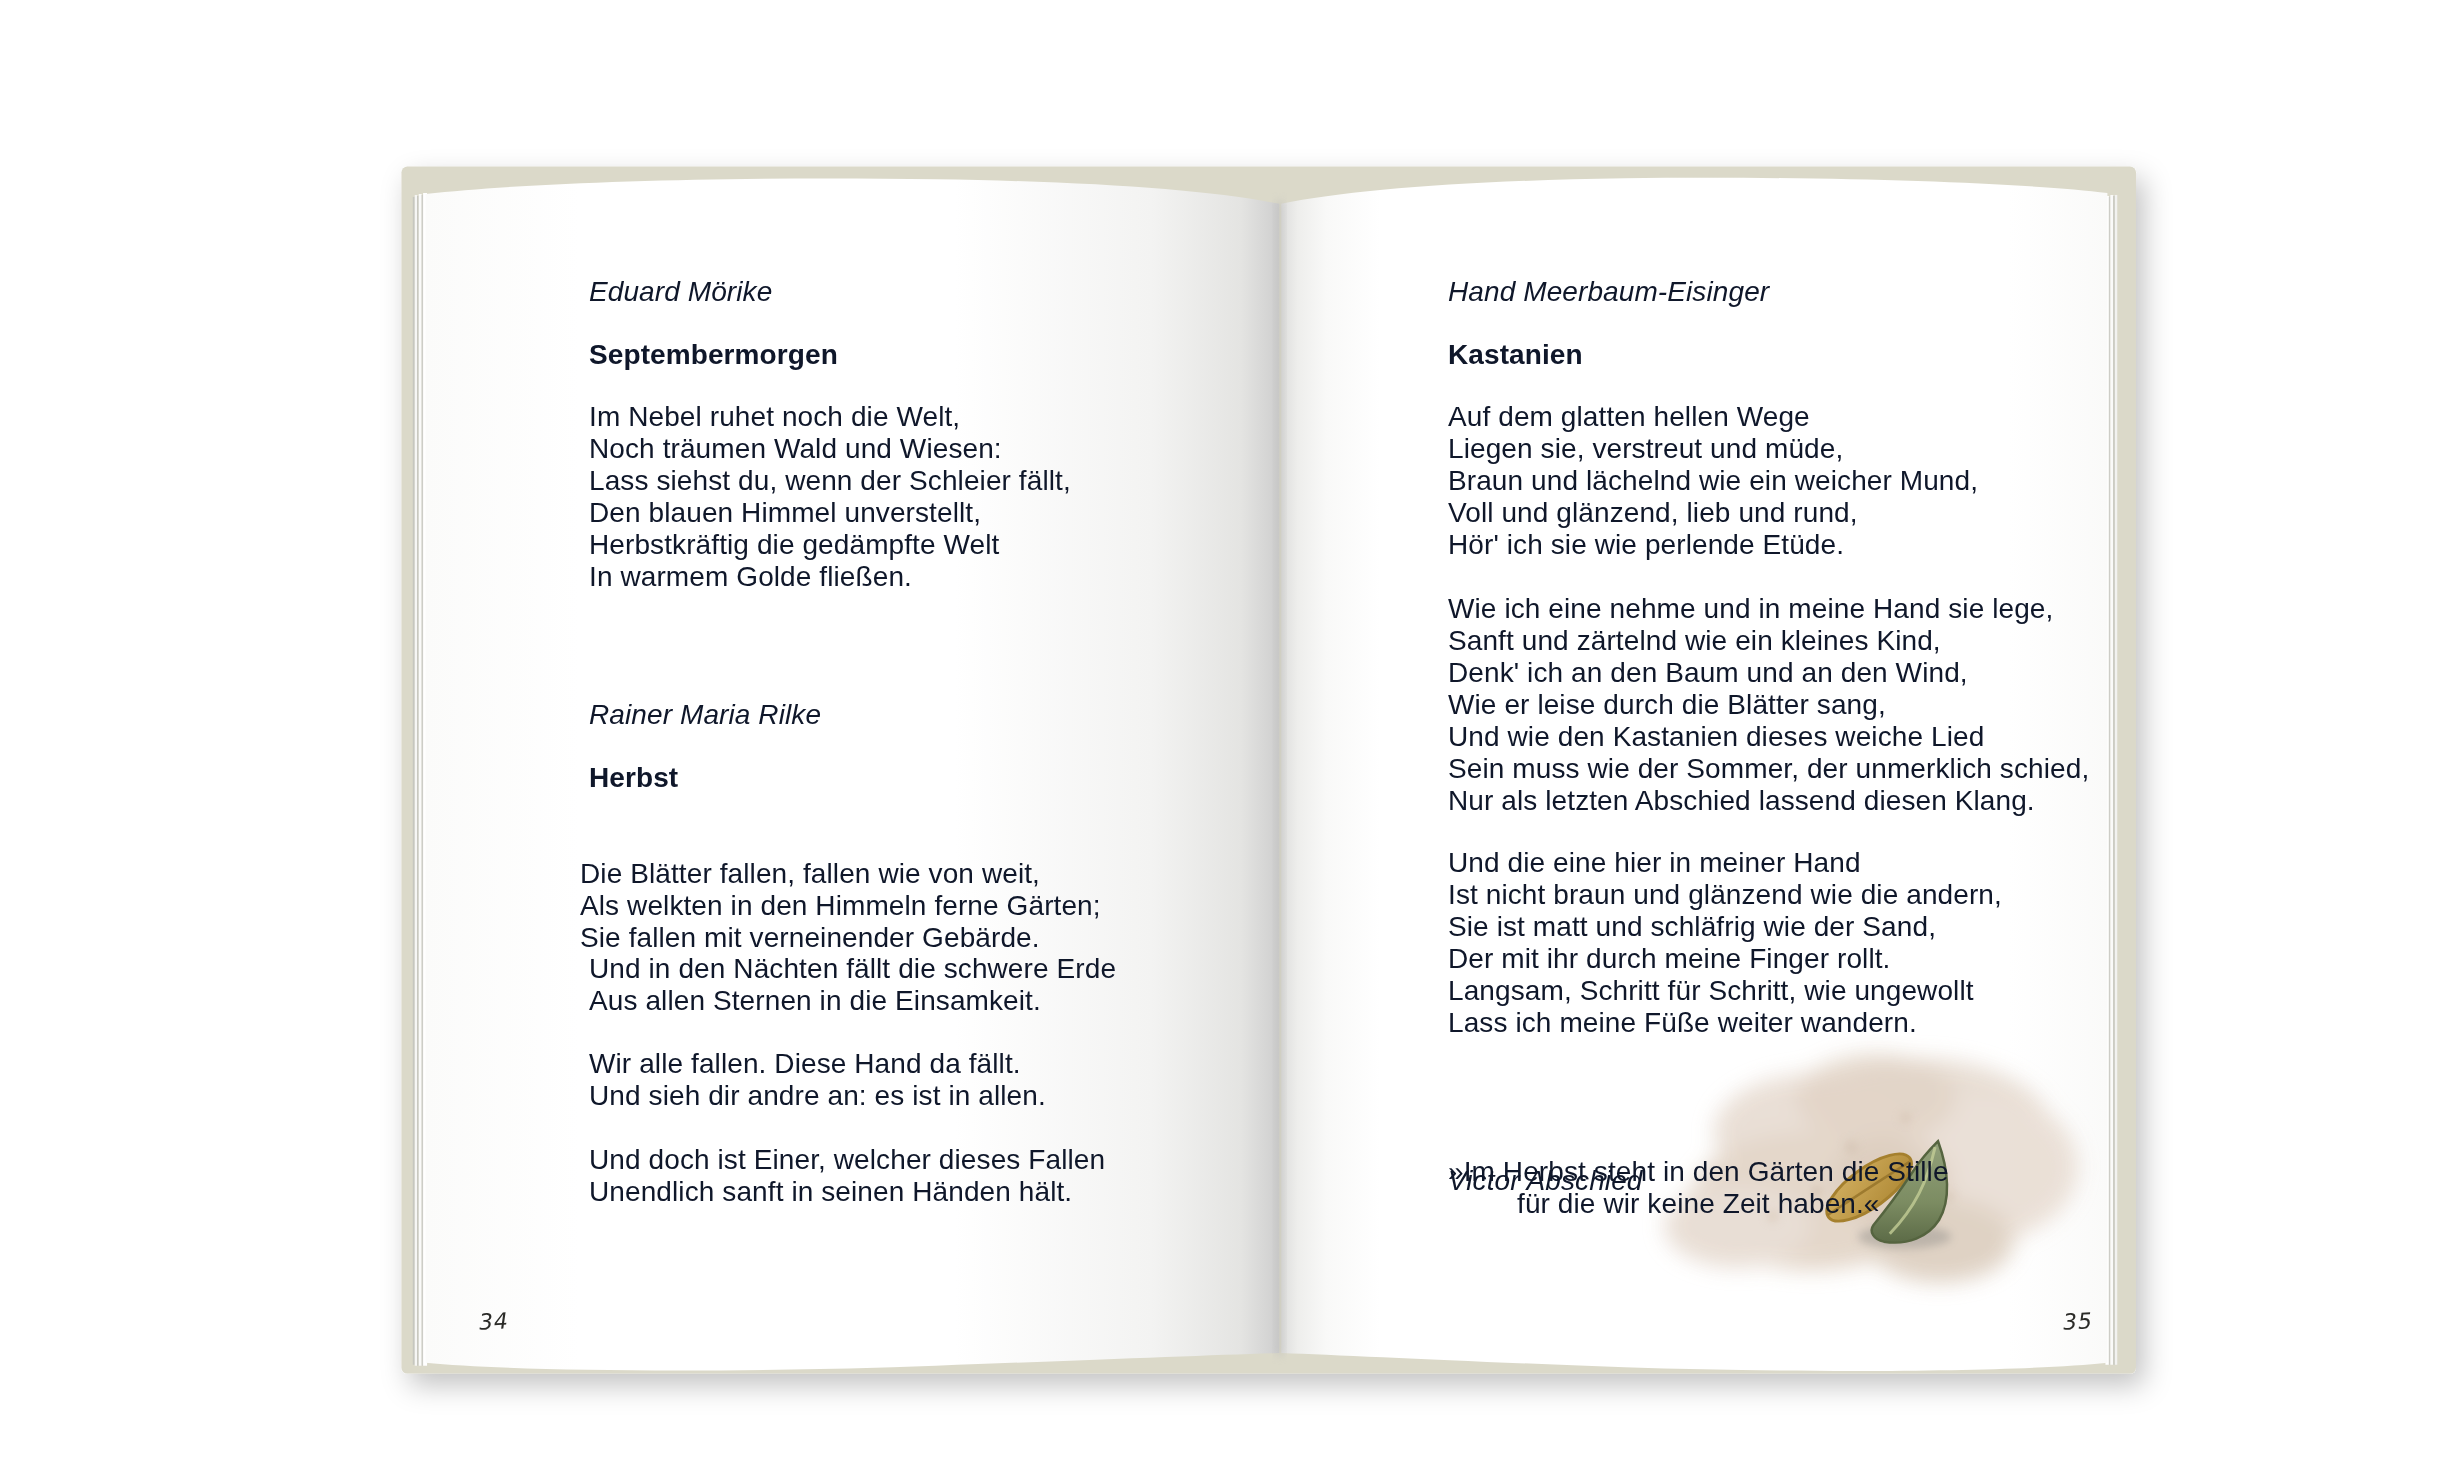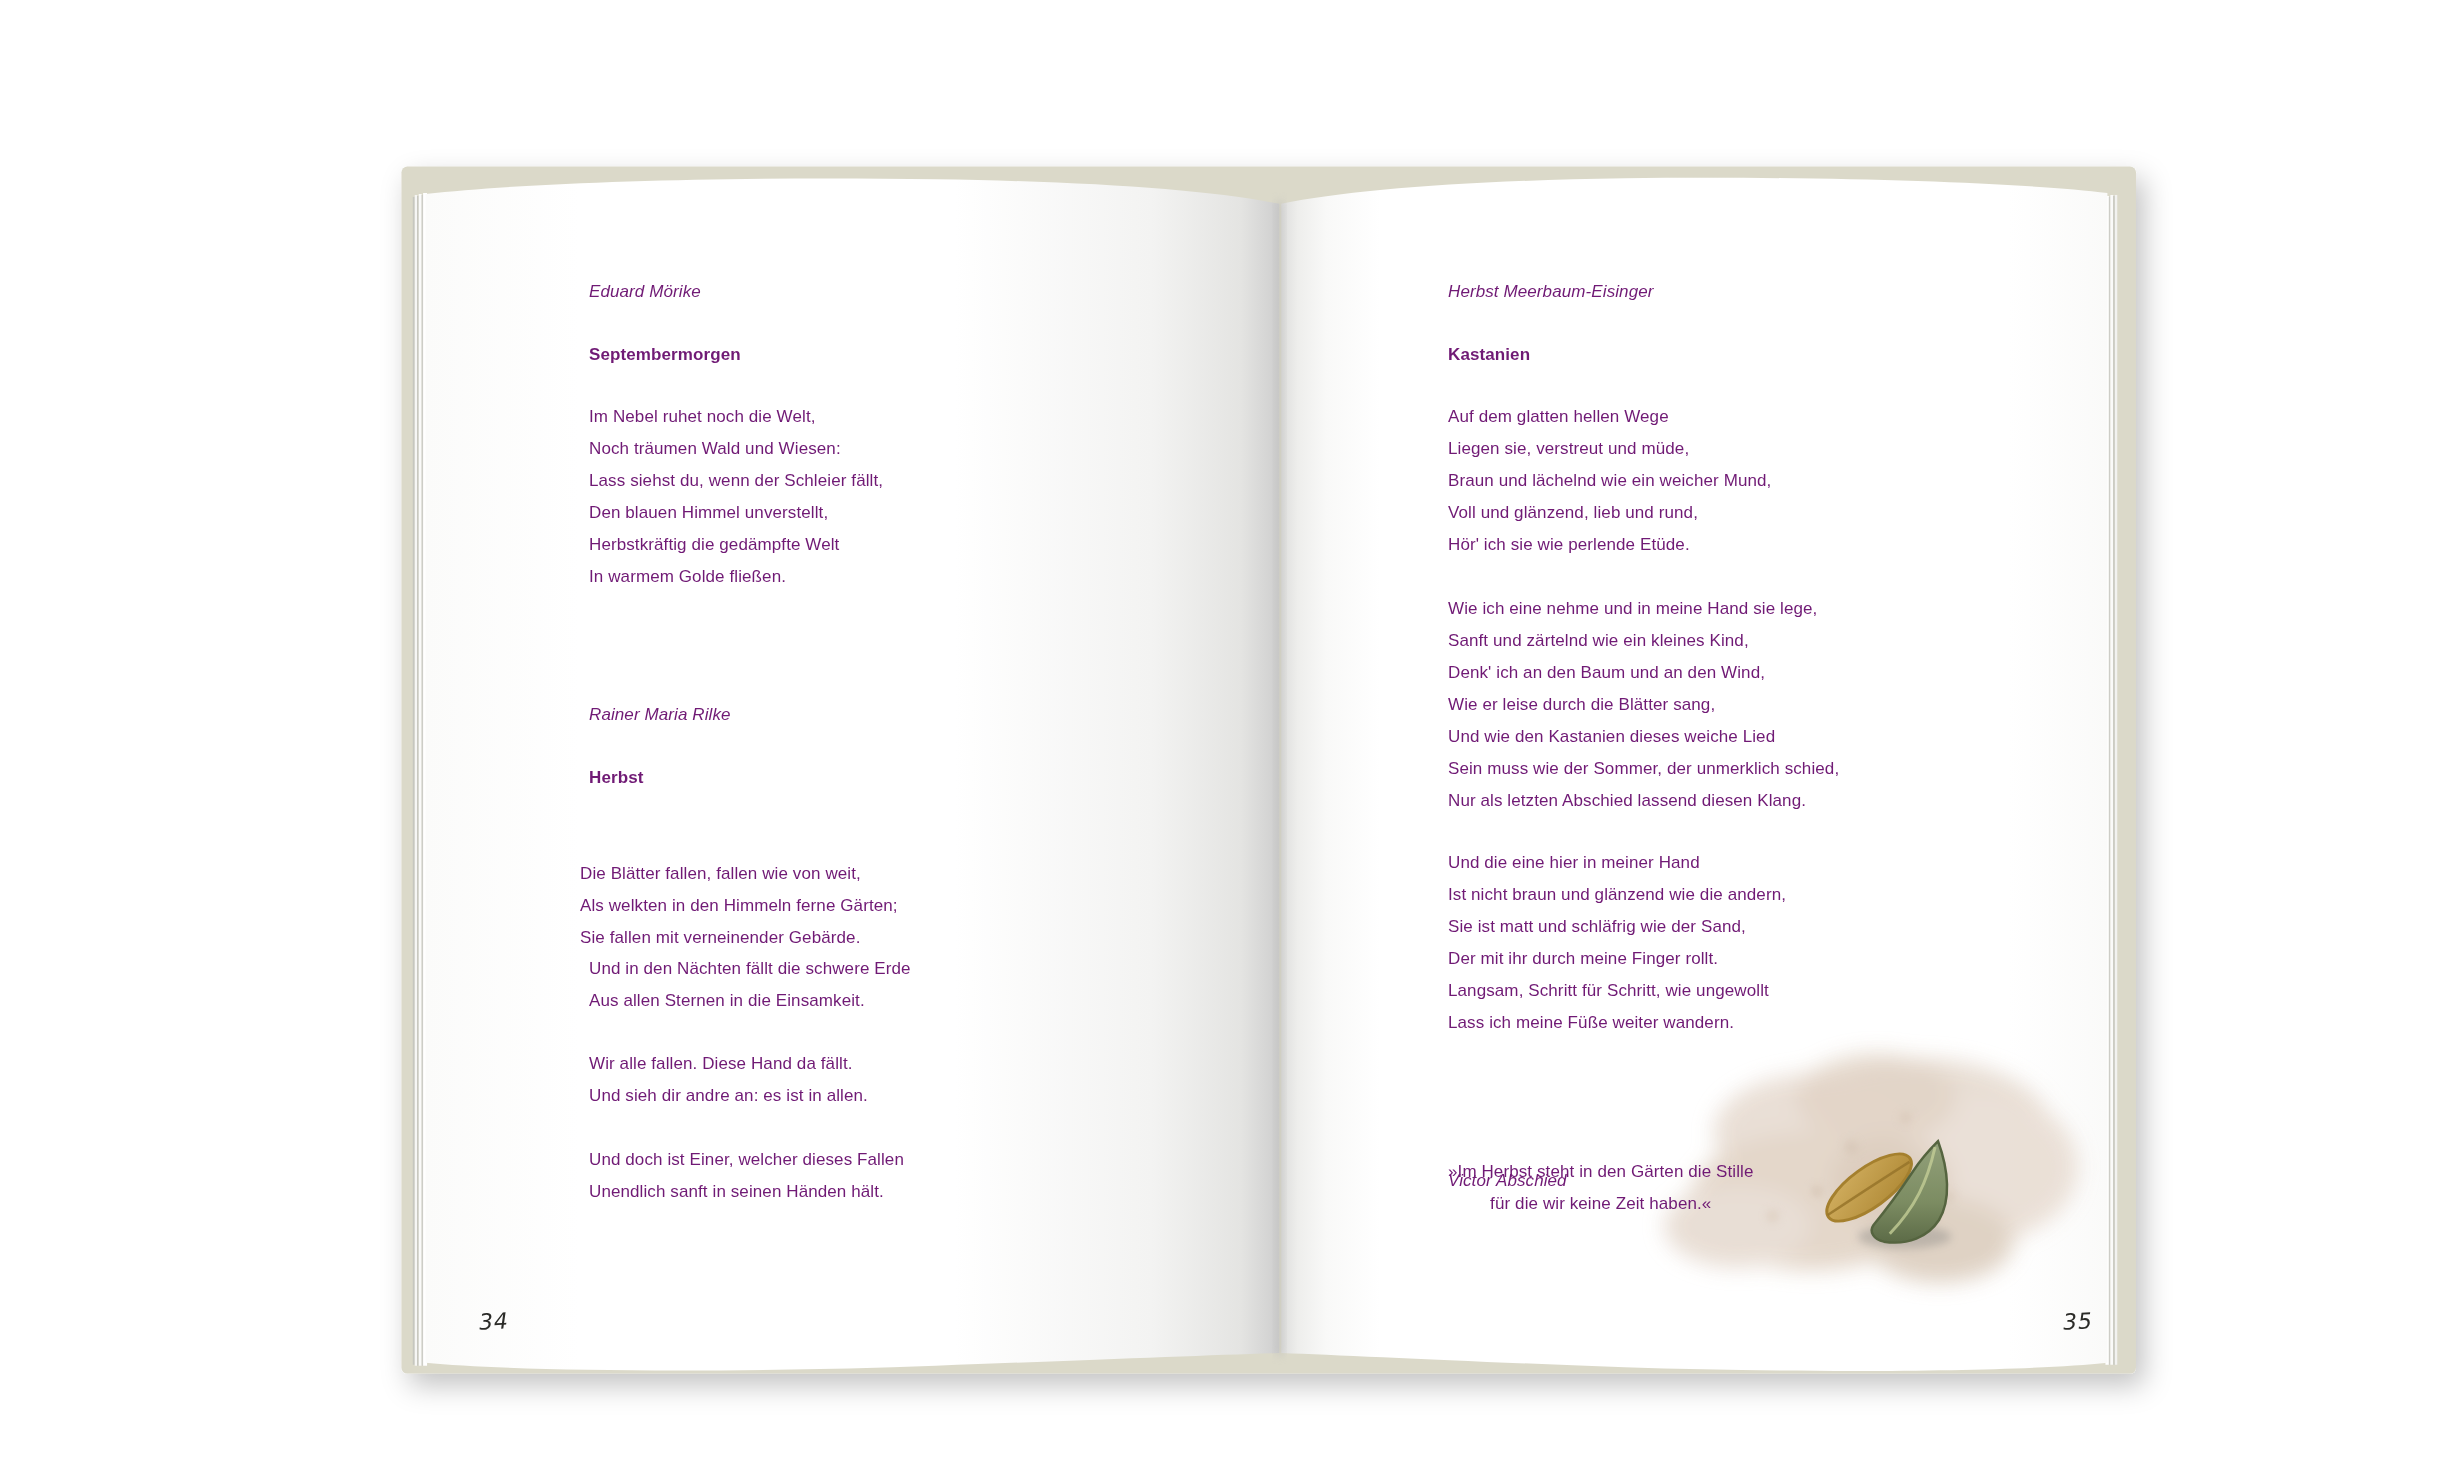--- a/index.html
+++ b/index.html
@@ -17,22 +17,22 @@
     overflow: hidden;
   }
   svg.book-art {
     position: absolute;
     left: 0; top: 0;
     width: 2532px;
     height: 1477px;
   }
   .txt {
     position: absolute;
-    color: #701a75;
-    font-size: 17px;
+    color: #0f172a;
+    font-size: 28px;
     line-height: 32px;
     white-space: pre-line;
     letter-spacing: 0.1px;
   }
   .author {
     font-style: italic;
   }
   .poem-title {
     font-weight: bold;
   }
@@ -197,21 +197,21 @@
 Und sieh dir andre an: es ist in allen.</div>
 
     <div class="txt" style="left:589px; top:1144px;">Und doch ist Einer, welcher dieses Fallen
 Unendlich sanft in seinen Händen hält.</div>
 
     <div class="txt pagenum" style="left:479px; top:1306px;">34</div>
   </div>
 
   <div>
 
-    <div class="txt author" style="left:1448px; top:276px;">Herbst Meerbaum-Eisinger</div>
+    <div class="txt author" style="left:1448px; top:276px;">Hand Meerbaum-Eisinger</div>
 
     <div class="txt poem-title" style="left:1448px; top:339px;">Kastanien</div>
 
     <div class="txt" style="left:1448px; top:401px;">Auf dem glatten hellen Wege
 Liegen sie, verstreut und müde,
 Braun und lächelnd wie ein weicher Mund,
 Voll und glänzend, lieb und rund,
 Hör' ich sie wie perlende Etüde.</div>
 
     <div class="txt" style="left:1448px; top:593px;">Wie ich eine nehme und in meine Hand sie lege,

